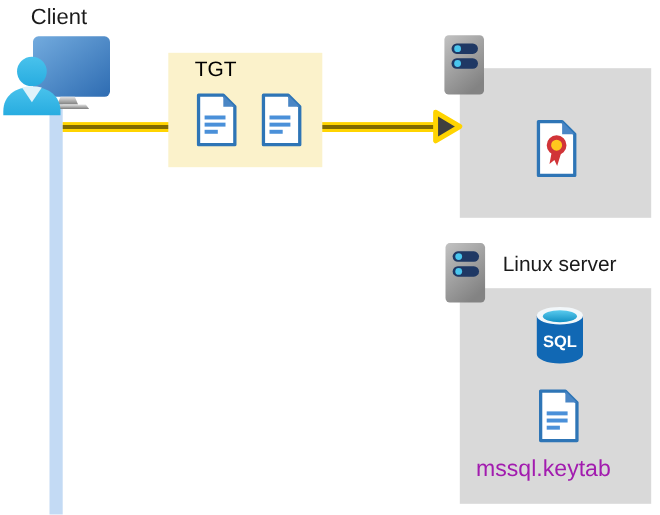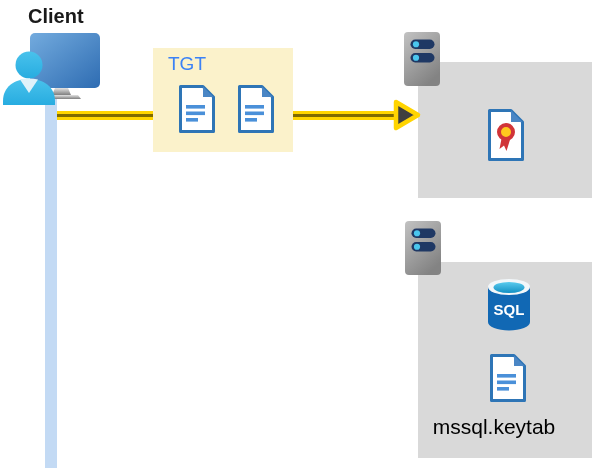--- a/index.html
+++ b/index.html
@@ -1,46 +1,46 @@
 <!DOCTYPE html>
 <html><head>
 <meta charset="utf-8">
 <style>
   html,body{margin:0;padding:0;background:#ffffff;}
   .canvas{
     position:relative;width:600px;height:468px;background:#ffffff;
     font-family:"Liberation Sans",sans-serif;overflow:hidden;
   }
   .abs{position:absolute;}
-  .label-bold{font-weight:bold;color:#1a1a1a;}
+  .label-bold{font-weight:normal;color:#1a1a1a;}
   .client-label{left:28px;top:5px;font-size:20px;z-index:7;}
   .dc-title{left:457px;top:5px;width:112px;font-size:19px;line-height:22px;z-index:7;}
   .lx-title{left:457px;top:230px;font-size:19px;white-space:nowrap;z-index:7;}
   .timeline{left:45px;top:93px;width:12px;height:375px;background:#C3DAF4;z-index:1;}
   .arrow-line{
     left:57px;top:111px;width:338px;height:9px;z-index:2;
     background:linear-gradient(to bottom,#FFD400 0 33%,#7F6A00 33% 67%,#FFD400 67% 100%);
   }
   .arrowhead{left:392px;top:97px;z-index:6;}
   .ticket-box{left:153px;top:48px;width:140px;height:104px;background:#FBF2CB;z-index:3;}
-  .ticket-label{top:53px;width:56px;font-size:19px;color:#3b82f6;z-index:4;}
+  .ticket-label{top:53px;width:56px;text-align:center;font-size:19px;color:#000000;z-index:4;}
   .tgt-label{left:168px;}
   .spn-label{left:227px;}
   .tgt-doc{left:178px;top:84px;z-index:4;}
   .spn-doc{left:237px;top:84px;z-index:4;}
   .client-icon{left:0px;top:28px;z-index:5;}
   .server-box{width:174px;background:#D9D9D9;z-index:2;}
   .dc-box{left:418px;top:62px;height:136px;}
   .lx-box{left:418px;top:262px;height:196px;}
   .dc-server-icon{left:403px;top:31px;z-index:5;}
   .lx-server-icon{left:404px;top:220px;z-index:5;}
   .cert-icon{left:487px;top:108px;z-index:4;}
   .sql-icon{left:486px;top:278px;z-index:4;}
   .keytab-doc{left:489px;top:352px;z-index:4;}
-  .keytab-label{left:418px;top:415px;width:152px;text-align:center;font-size:21px;color:#000000;z-index:4;}
+  .keytab-label{left:418px;top:415px;width:152px;text-align:center;font-size:21px;color:#a21caf;z-index:4;}
 </style>
 </head>
 <body>
 
 <div class="canvas">
 
   <svg width="0" height="0" style="position:absolute" aria-hidden="true">
     <defs>
       <linearGradient id="gradMonitor" x1="0" y1="0" x2="1" y2="1">
         <stop offset="0" stop-color="#73ABDE"></stop>
@@ -117,20 +117,21 @@
   </svg>
 
   <div class="abs server-box lx-box"></div>
   <svg class="abs lx-server-icon" width="38" height="56" viewBox="0 0 38 56">
     <rect x="1" y="1" width="36" height="54" rx="4" fill="url(#gradServer)"></rect>
     <rect x="7.5" y="8.5" width="24" height="9.5" rx="4.75" fill="#1F3864"></rect>
     <circle cx="13" cy="13.25" r="3.1" fill="#4AC6EE"></circle>
     <rect x="7.5" y="22" width="24" height="9.5" rx="4.75" fill="#1F3864"></rect>
     <circle cx="13" cy="26.75" r="3.1" fill="#4AC6EE"></circle>
   </svg>
+  <div class="abs label-bold lx-title">Linux server</div>
 
   <svg class="abs sql-icon" width="46" height="54" viewBox="0 0 46 54">
     <path d="M2 9 H44 V44 A21 8.5 0 0 1 2 44 Z" fill="#1168B4"></path>
     <ellipse cx="23" cy="9" rx="21" ry="8" fill="#F2F7FA"></ellipse>
     <ellipse cx="23" cy="9.5" rx="15.5" ry="5.5" fill="url(#gradCylTop)"></ellipse>
     <text x="23" y="37" text-anchor="middle" font-family="Liberation Sans, sans-serif" font-size="15" font-weight="bold" fill="#ffffff">SQL</text>
   </svg>
 
   <svg class="abs keytab-doc" width="38" height="52" viewBox="0 0 38 50">
     <path d="M2.5 2.5 H25 L35.5 13 V47.5 H2.5 Z" fill="#ffffff" stroke="#2E75B6" stroke-width="3" stroke-linejoin="round"></path>

